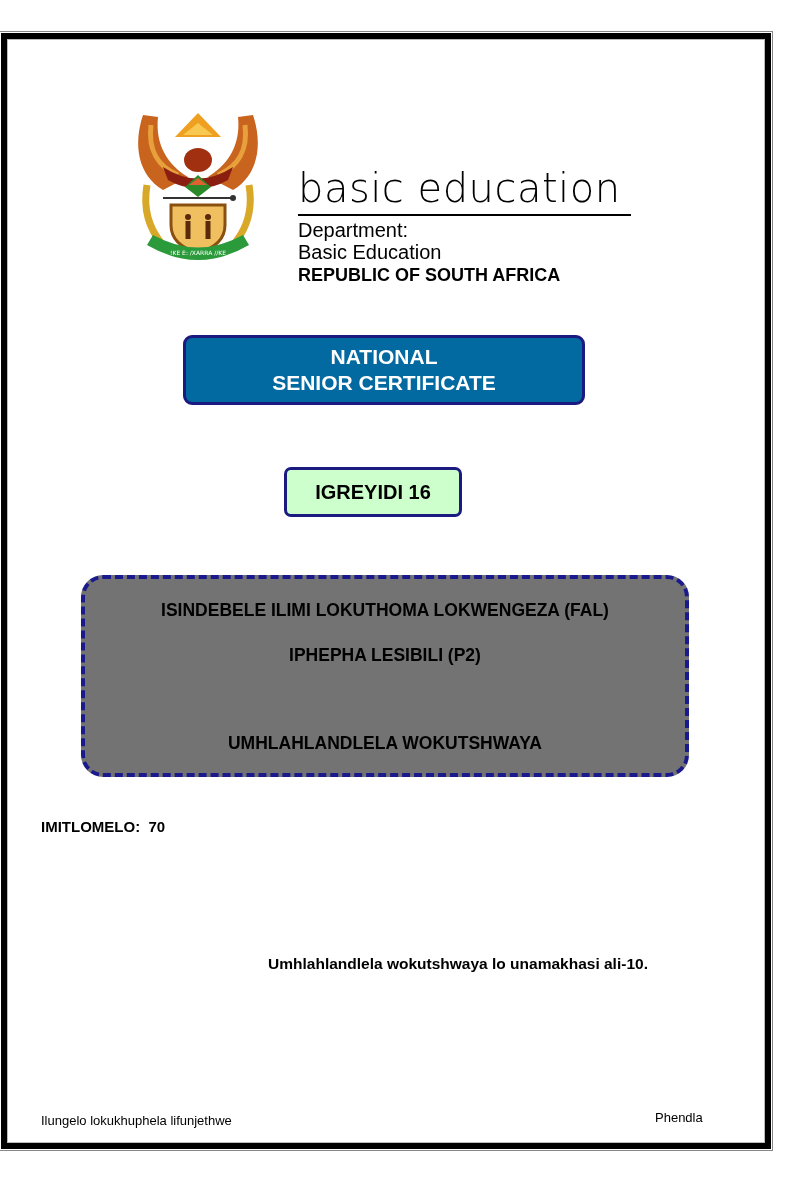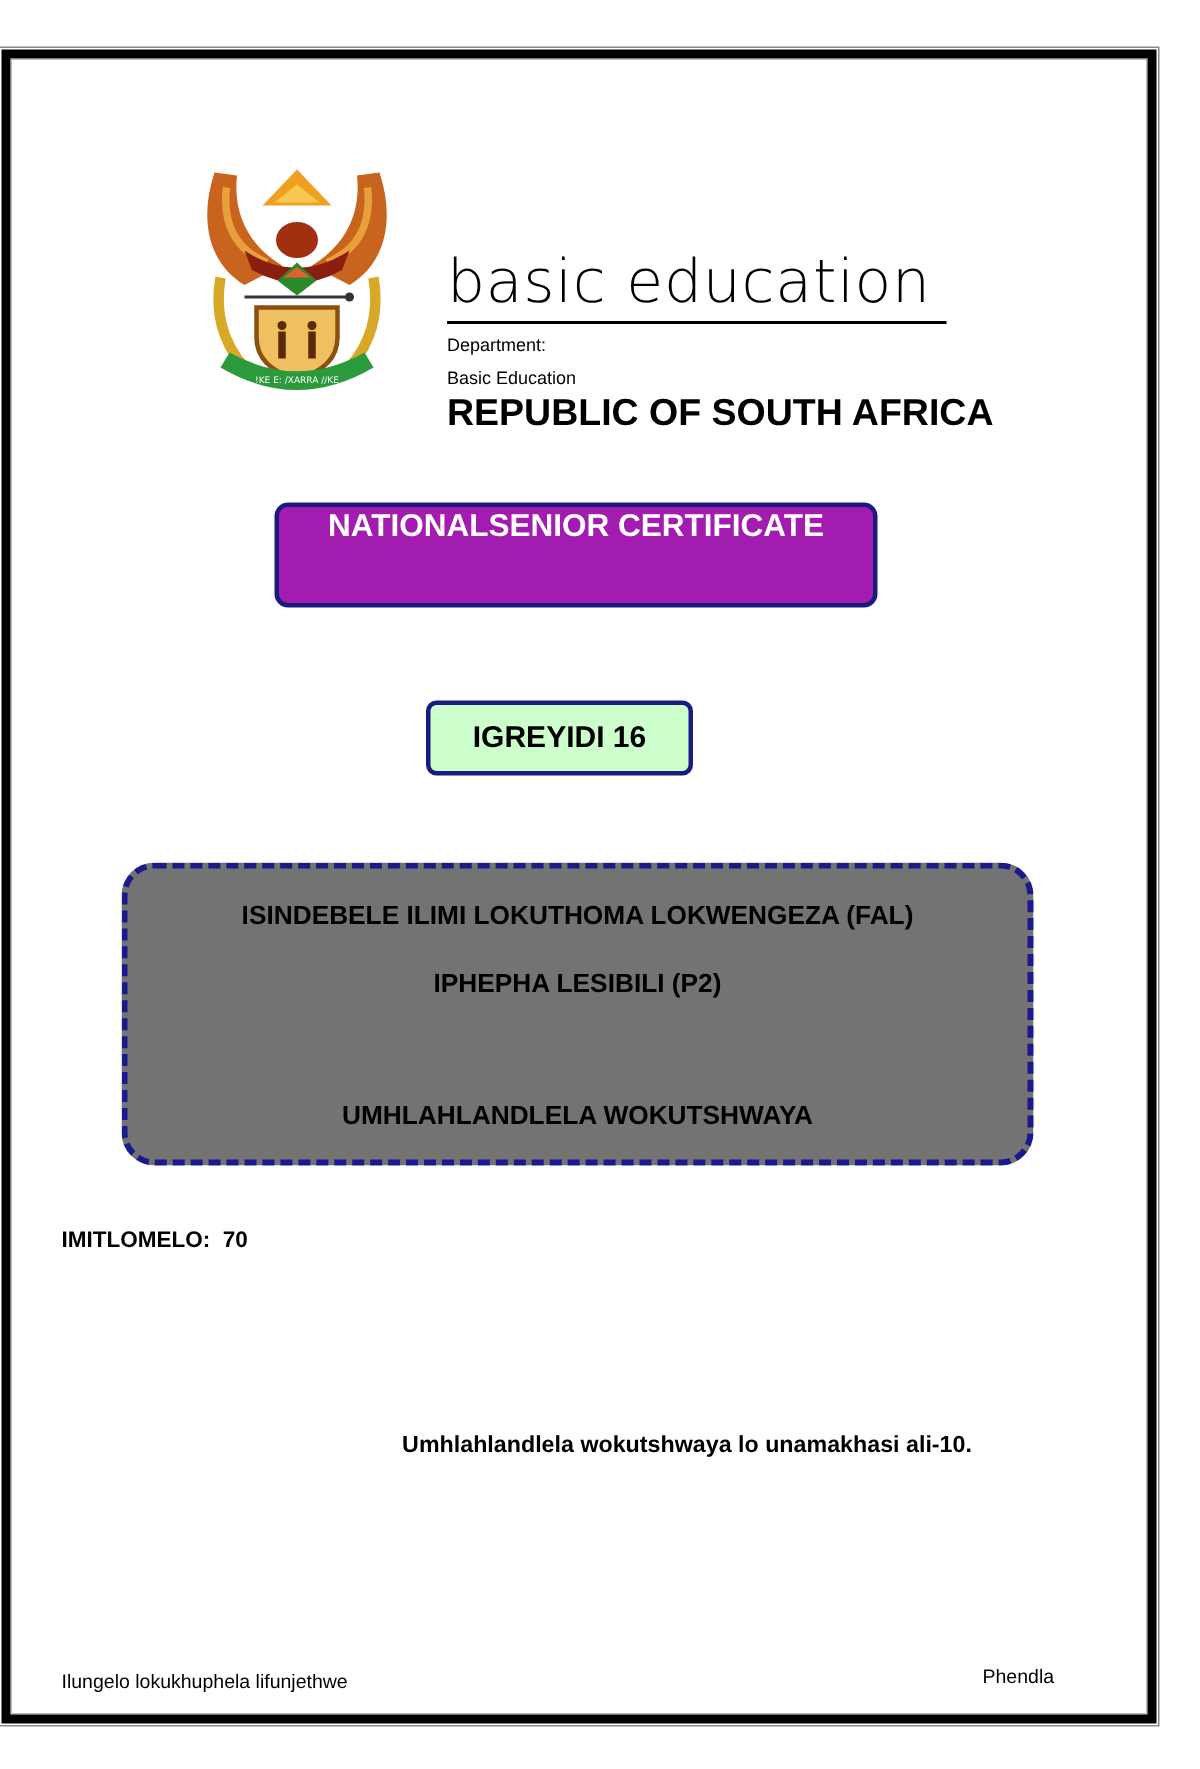--- a/index.html
+++ b/index.html
@@ -2,23 +2,23 @@
 <html><head>
 <meta charset="utf-8">
 <style>
   html, body { margin:0; padding:0; background:#fff; }
   body { width:800px; height:1179px; position:relative; overflow:hidden; font-family:"Liberation Sans", sans-serif; color:#000; }
   .frame { position:absolute; left:1px; top:33px; width:758px; height:1104px; border:6px solid #000; outline:1px solid #888; outline-offset:1px; box-shadow: inset 0 0 0 1px #bbb; }
   .crest { position:absolute; left:133px; top:105px; width:130px; height:158px; }
   .brand { position:absolute; left:298px; top:132px;margin-top:32px; }
   .brand-title { font-family:"DejaVu Sans", sans-serif; font-size:40px; letter-spacing:0.5px; line-height:48px; font-weight:300; }
   .brand-rule { width:333px; height:2px; background:#000; margin-top:2px; margin-bottom:3px; }
-  .brand-line { font-size:12px; line-height:22px; }
-  .brand-bold { font-size:25px; line-height:25px; font-weight:bold; }
-  .nsc { position:absolute; left:183px; top:335px; width:396px; height:64px; background:#a21caf; border:3px solid #1a1a80; border-radius:9px; color:#fff; font-weight:bold; font-size:21px; line-height:26px; text-align:center; display:flex; justify-content:center; }
+  .brand-line { font-size:20px; line-height:22px; }
+  .brand-bold { font-size:18px; line-height:25px; font-weight:bold; }
+  .nsc { position:absolute; left:183px; top:335px; width:396px; height:64px; background:#0369a1; border:3px solid #1a1a80; border-radius:9px; color:#fff; font-weight:bold; font-size:21px; line-height:26px; text-align:center; display:flex; flex-direction:column; justify-content:center; }
   .grade { position:absolute; left:284px; top:467px; width:172px; height:44px; background:#ccffcc; border:3px solid #1a1a80; border-radius:7px; font-weight:bold; font-size:20px; display:flex; align-items:center; justify-content:center; }
   .subject-box { position:absolute; left:81px; top:575px; width:600px; height:194px; background:#737373; border:4px dashed #1a1a8c; border-radius:22px; text-align:center; font-weight:bold; font-size:17.5px; }
   .subject-box div { position:absolute; left:0; right:0; }
   .marks { position:absolute; left:41px; top:818px; font-weight:bold; font-size:15px; white-space:pre; }
   .pages-note { position:absolute; left:0; width:770px; top:955px; text-align:center; font-weight:bold; font-size:15.5px; padding-left:56px; box-sizing:border-box;margin-left:45px; }
   .footer-left { position:absolute; left:41px; top:1113px; font-size:13px; }
   .footer-right { position:absolute; left:655px; top:1110px; font-size:13px; }
 </style>
 </head>
 <body>

